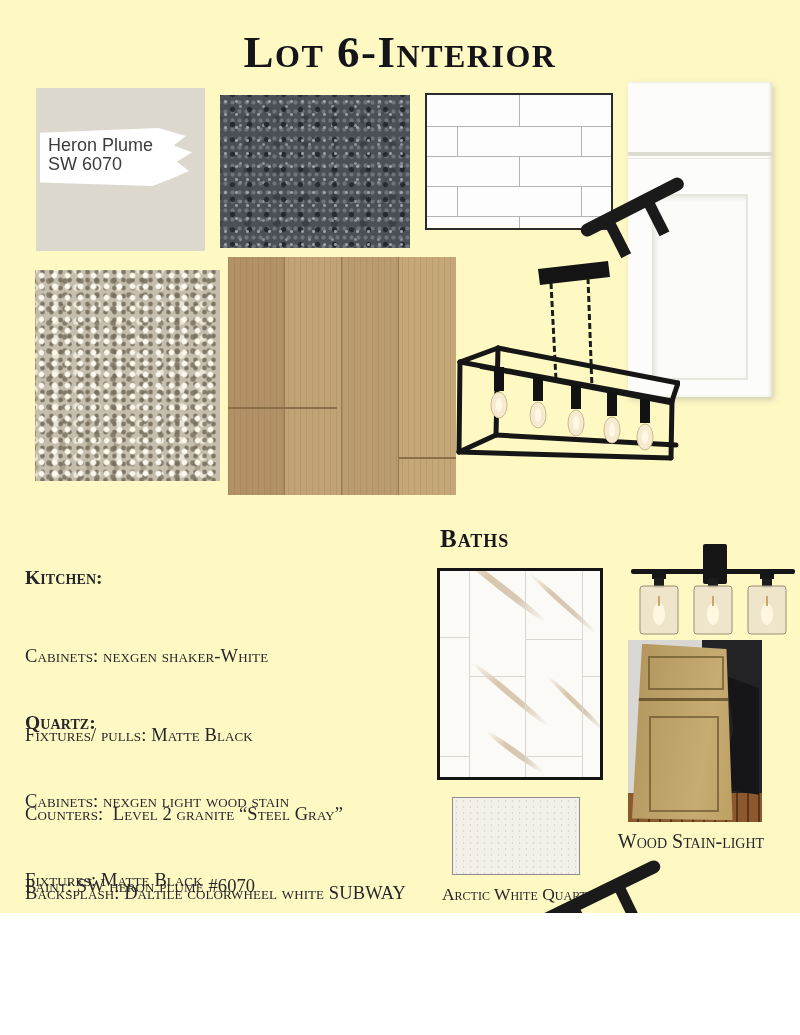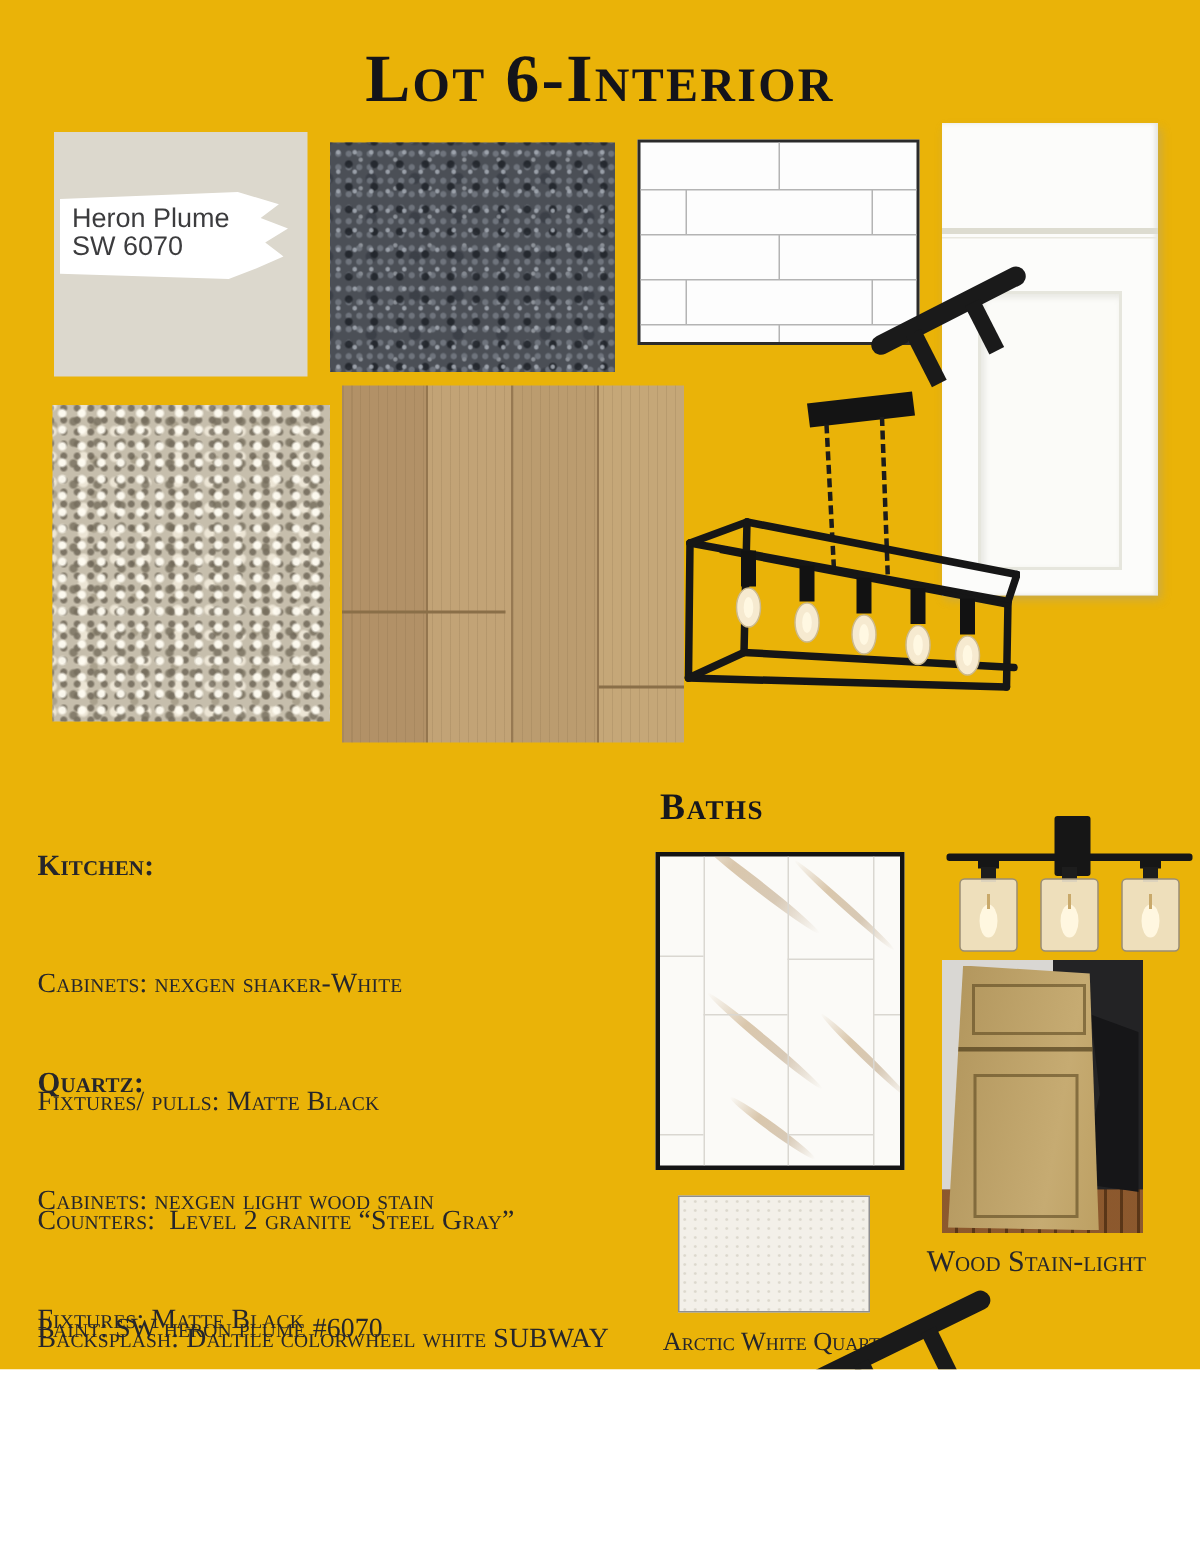--- a/index.html
+++ b/index.html
@@ -1,16 +1,16 @@
 <!DOCTYPE html>
 <html><head>
 <meta charset="utf-8">
 <style>
   html,body{margin:0;padding:0;background:#ffffff;}
-  .board{position:relative;width:800px;height:913px;background:#eab308;overflow:hidden;
+  .board{position:relative;width:800px;height:913px;background:#fef9c3;overflow:hidden;
          font-family:"Liberation Serif",serif;color:#26262b;}
 
   
   .title{position:absolute;top:26px;left:0;width:100%;text-align:center;
          font-size:45px;font-weight:bold;font-variant:small-caps;letter-spacing:1.5px;color:#14141a;}
   .tblock{position:absolute;font-variant:small-caps;font-size:18.5px;line-height:26.3px;
           letter-spacing:.1px;white-space:pre-wrap;}
   .tblock .hd{font-weight:bold;font-size:19.5px;font-family:Liberation Serif, serif;}
   .baths-h{position:absolute;left:440px;top:525px;width:190px;text-align:left;
            font-size:25px;font-weight:bold;font-variant:small-caps;letter-spacing:1px;color:#17171d;}

